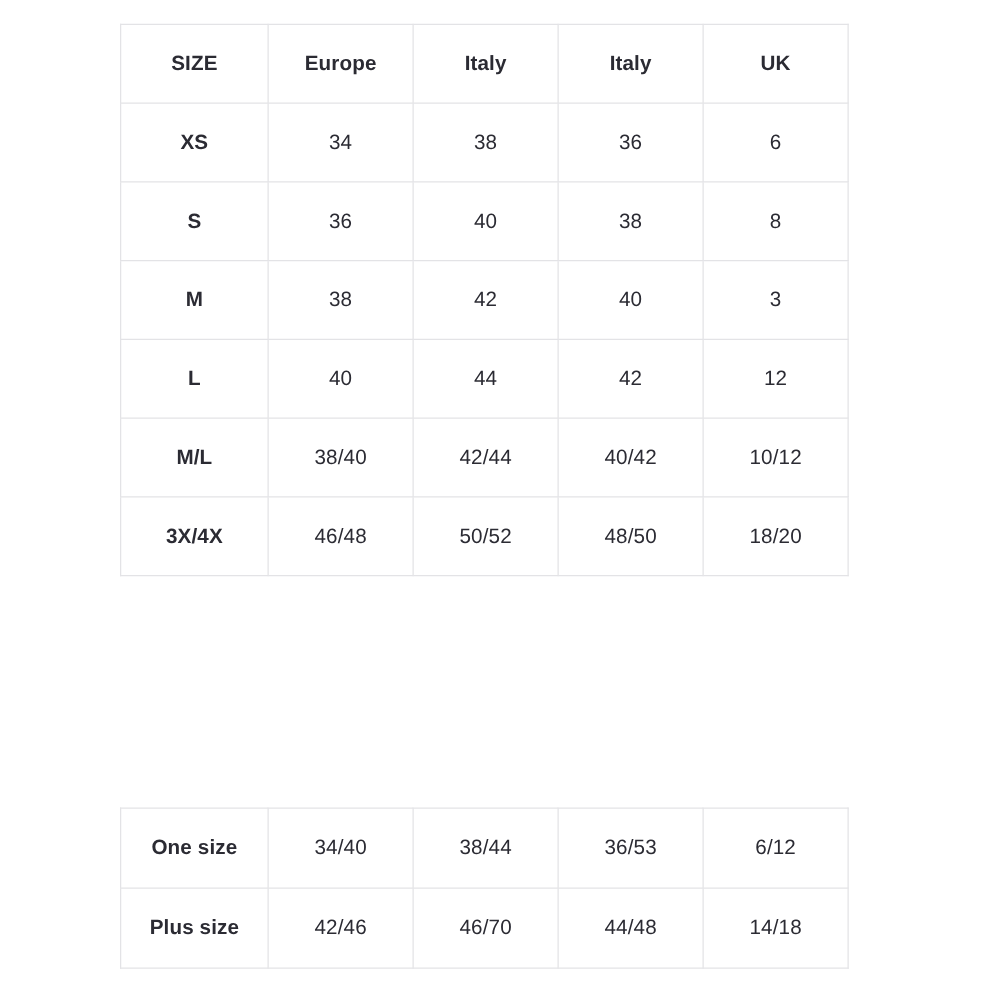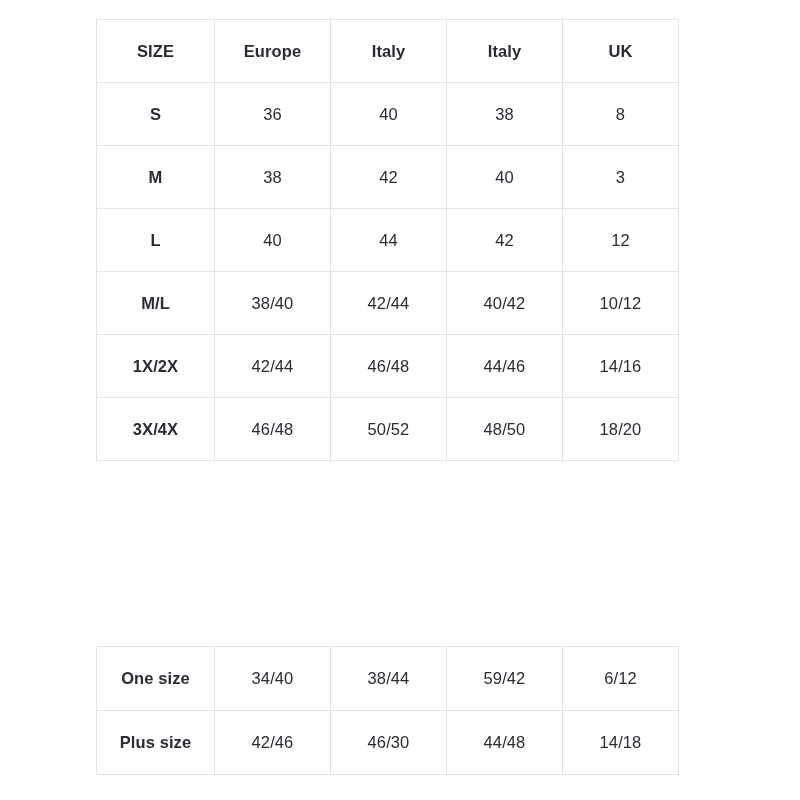--- a/index.html
+++ b/index.html
@@ -84,20 +84,27 @@
         <tr>
           <th>SIZE</th>
           <th>Europe</th>
           <th>Italy</th>
           <th>Italy</th>
           <th>UK</th>
         </tr>
       </thead>
       <tbody>
         <tr>
+          <td class="row-label">XS</td>
+          <td class="value">34</td>
+          <td class="value">38</td>
+          <td class="value">36</td>
+          <td class="value">6</td>
+        </tr>
+        <tr>
           <td class="row-label">S</td>
           <td class="value">36</td>
           <td class="value">40</td>
           <td class="value">38</td>
           <td class="value">8</td>
         </tr>
         <tr>
           <td class="row-label">M</td>
           <td class="value">38</td>
           <td class="value">42</td>
@@ -112,27 +119,20 @@
           <td class="value">12</td>
         </tr>
         <tr>
           <td class="row-label">M/L</td>
           <td class="value">38/40</td>
           <td class="value">42/44</td>
           <td class="value">40/42</td>
           <td class="value">10/12</td>
         </tr>
         <tr>
-          <td class="row-label">1X/2X</td>
-          <td class="value">42/44</td>
-          <td class="value">46/48</td>
-          <td class="value">44/46</td>
-          <td class="value">14/16</td>
-        </tr>
-        <tr>
           <td class="row-label">3X/4X</td>
           <td class="value">46/48</td>
           <td class="value">50/52</td>
           <td class="value">48/50</td>
           <td class="value">18/20</td>
         </tr>
       </tbody>
     </table>
   </div>
 
@@ -143,27 +143,27 @@
           <col class="c1">
           <col class="c2">
           <col class="c3">
           <col class="c4">
       </colgroup>
       <tbody>
         <tr>
           <td class="row-label">One size</td>
           <td class="value">34/40</td>
           <td class="value">38/44</td>
-          <td class="value">59/42</td>
+          <td class="value">36/53</td>
           <td class="value">6/12</td>
         </tr>
         <tr>
           <td class="row-label">Plus size</td>
           <td class="value">42/46</td>
-          <td class="value">46/30</td>
+          <td class="value">46/70</td>
           <td class="value">44/48</td>
           <td class="value">14/18</td>
         </tr>
       </tbody>
     </table>
   </div>
 
 </div>
 
 </body></html>

